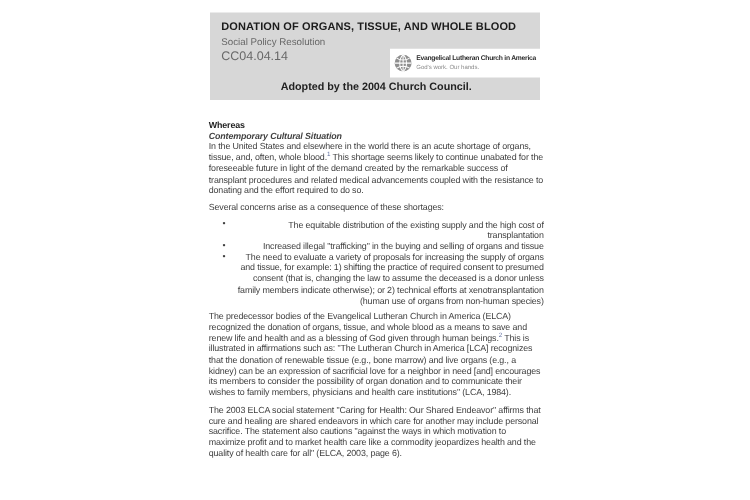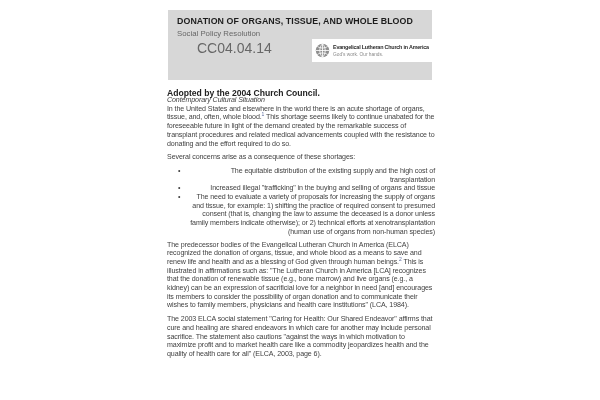--- a/index.html
+++ b/index.html
@@ -27,55 +27,55 @@
     position:absolute;left:9px;top:6px;
     font-size:8.8px;font-weight:bold;letter-spacing:0.1px;
     color:var(--title-color);white-space:nowrap;
   }
   .doc-subtitle{
     position:absolute;left:9px;top:19px;
     font-size:7.8px;color:var(--muted-color);white-space:nowrap;
   }
   .doc-number{
     position:absolute;left:9px;top:30px;
-    font-size:14px;color:var(--muted-color);white-space:nowrap;margin-left:20px;
+    font-size:10px;color:var(--muted-color);white-space:nowrap;
   }
   .logo-box{
     position:absolute;left:144px;top:29px;width:121px;height:23px;
     background:#ffffff;
     display:flex;align-items:center;
   }
   .logo-icon{
     width:15px;height:15px;margin-left:3px;flex:0 0 auto;
   }
   .logo-text{
     margin-left:3px;overflow:hidden;
   }
   .org-name{
     font-size:5.4px;font-weight:bold;color:#2a2a2a;
     letter-spacing:-0.2px;white-space:nowrap;
   }
   .org-tagline{
     font-size:4.8px;color:#8a8a8a;margin-top:1.5px;white-space:nowrap;
   }
   .adoption{
-    position:absolute;left:167px;top:88px;width:268px;
-    font-size:8.6px;font-weight:bold;
+    position:absolute;left:167px;top:64px;width:268px;
+    text-align:center;font-size:8.6px;font-weight:bold;
     color:#222222;
   }
   .doc-body{
     position:absolute;left:167px;top:96px;width:268px;
     font-size:7.1px;line-height:8.7px;letter-spacing:-0.1px;
     color:var(--body-color);
   }
   .whereas-heading{
     font-size:7.1px;font-weight:bold;color:#1f1f1f;
   }
   .italic-heading{
-    font-size:7.1px;font-style:italic;font-weight:normal;
+    font-size:7.1px;font-style:italic;font-weight:bold;
   }
   .para{margin:0 0 5px 0;}
   .para:last-child{margin-bottom:0;}
   .fn{
     font-size:5px;vertical-align:super;line-height:0;
     color:var(--footnote-link);text-decoration:none;cursor:pointer;
   }
   ul.concerns{
     list-style:none;margin:0 0 4px 0;padding-left:20px;
   }
@@ -112,20 +112,21 @@
     <span class="logo-text">
       <div class="org-name">Evangelical Lutheran Church in America</div>
       <div class="org-tagline">God's work. Our hands.</div>
     </span>
   </div>
 </div>
 
 <div class="adoption">Adopted by the 2004 Church Council.</div>
 
 <div class="doc-body">
+  <div class="whereas-heading">Whereas</div>
   <div class="italic-heading">Contemporary Cultural Situation</div>
   <p class="para"><span>In the United States and elsewhere in the world there is an acute shortage of organs, tissue, and, often, whole blood.</span><sup class="fn">1</sup><span> This shortage seems likely to continue unabated for the foreseeable future in light of the demand created by the remarkable success of transplant procedures and related medical advancements coupled with the resistance to donating and the effort required to do so.</span></p>
 
   <p class="para">Several concerns arise as a consequence of these shortages:</p>
 
   <ul class="concerns">
     <li>The equitable distribution of the existing supply and the high cost of transplantation</li>
     <li>Increased illegal "trafficking" in the buying and selling of organs and tissue</li>
     <li>The need to evaluate a variety of proposals for increasing the supply of organs and tissue, for example: 1) shifting the practice of required consent to presumed consent (that is, changing the law to assume the deceased is a donor unless family members indicate otherwise); or 2) technical efforts at xenotransplantation (human use of organs from non-human species)</li>
   </ul>

